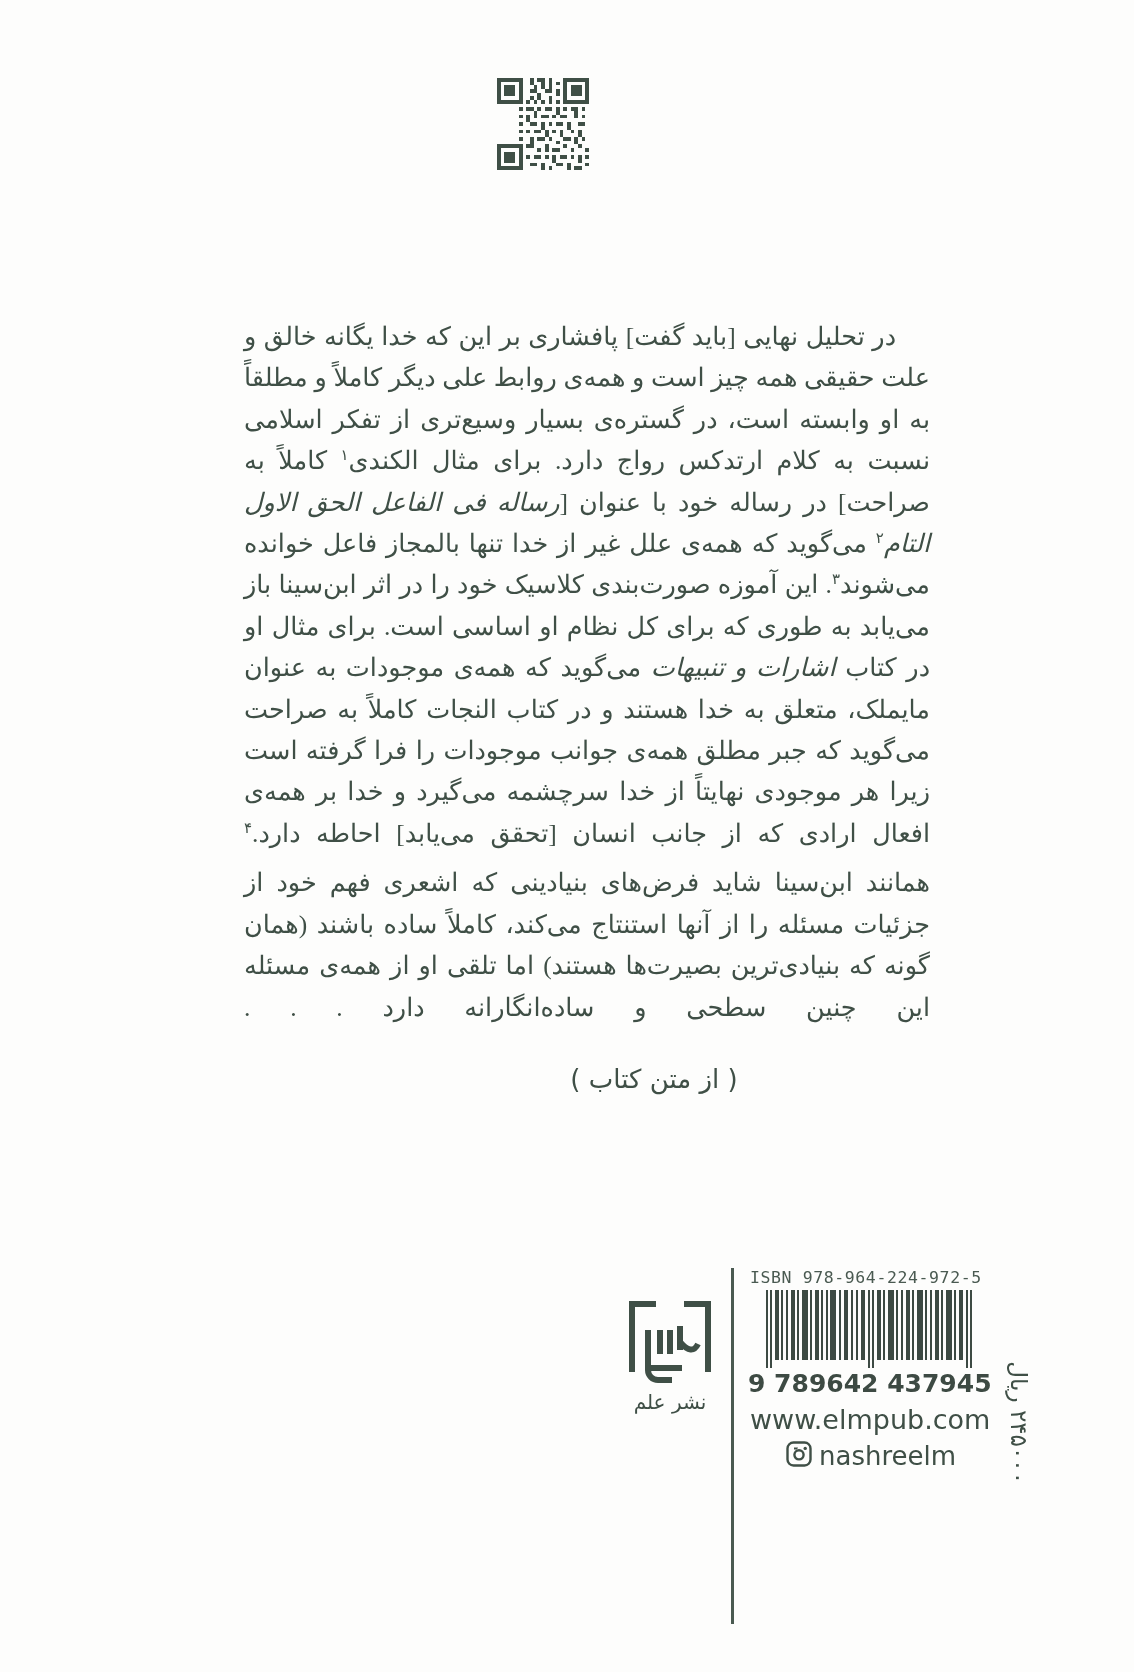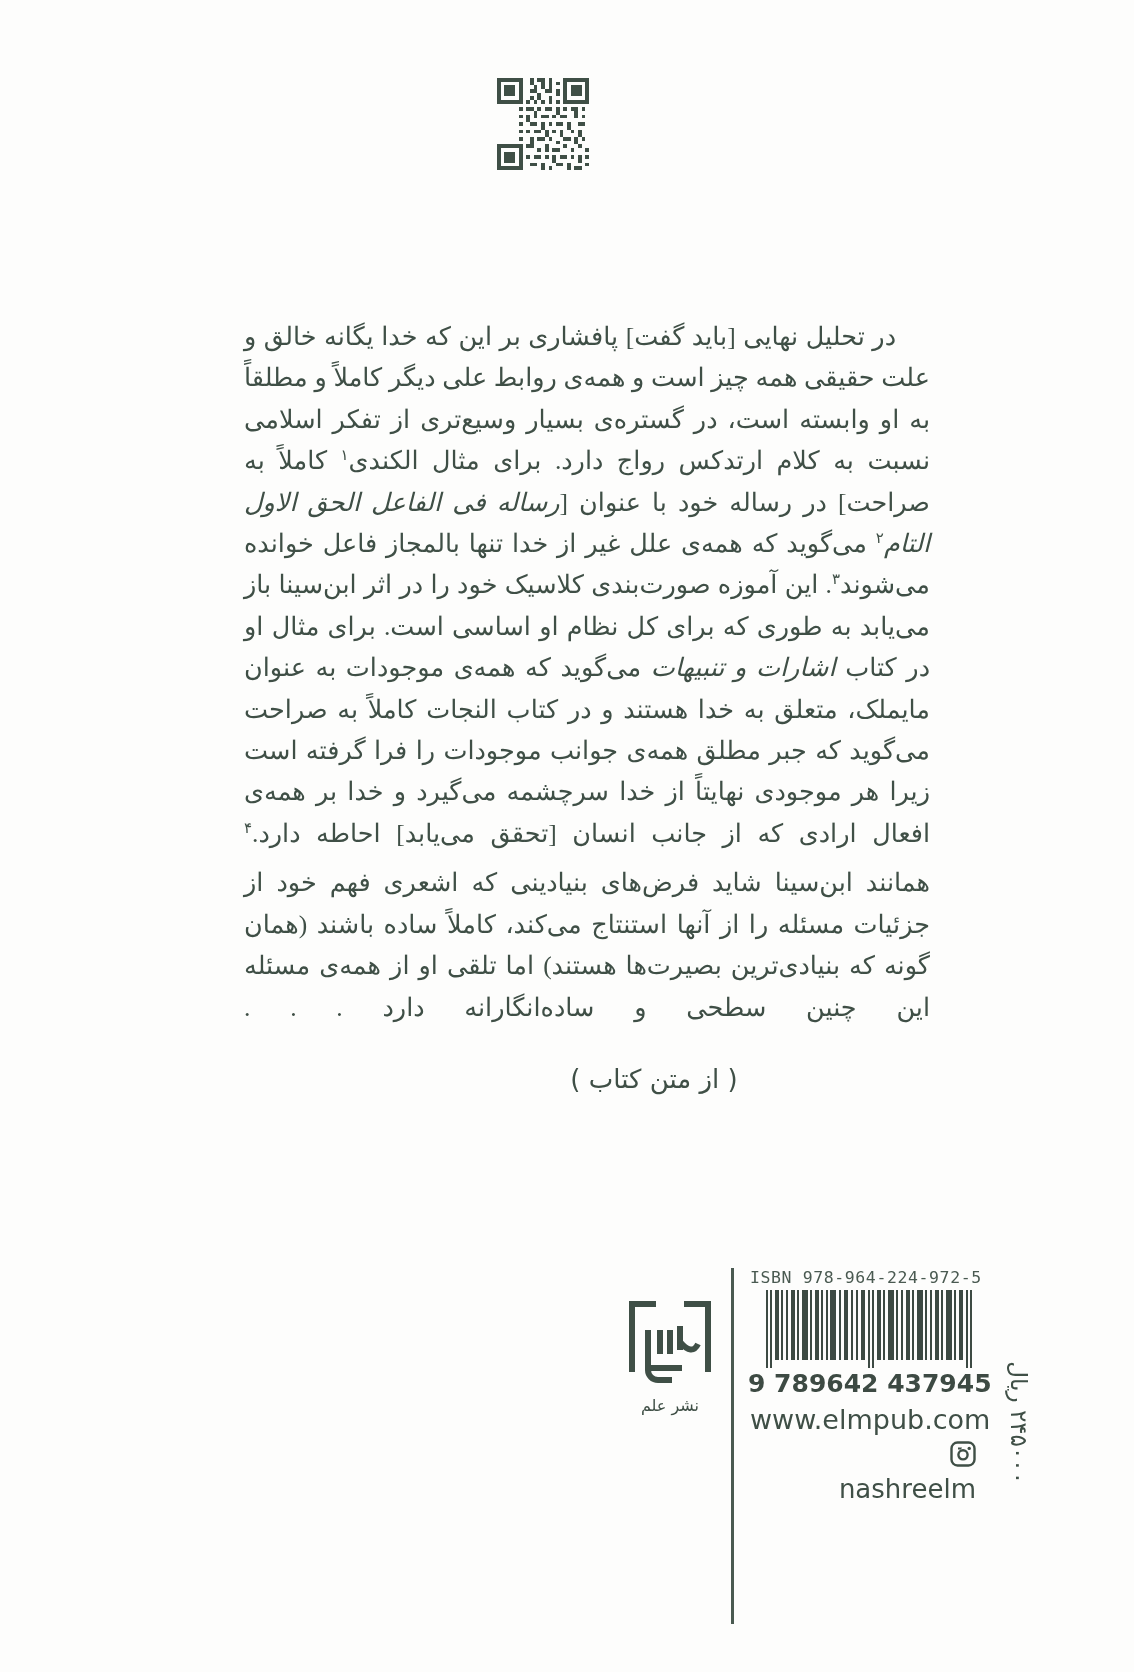--- a/index.html
+++ b/index.html
@@ -97,23 +97,22 @@
     text-align: center;
   }
   .pub-mark {
     position: relative;
     width: 88px;
     height: 104px;
     margin: 0 auto;
   }
   .pub-mark svg { display:block; }
   .pub-name {
-    margin-top: 6px;
-    font-family: "DejaVu Sans", sans-serif;
-    font-size: 16px;
+    font-family: "DejaVu Sans", sans-serif;
+    font-size: 20px;
     color: #3f4f46;
     direction: rtl;
     letter-spacing: 0.5px;
   }
 
   
   .v-rule {
     position: absolute;
     left: 731px;
     top: 0px;
@@ -156,24 +155,23 @@
   }
   .web-line {
     font-family: "DejaVu Sans", sans-serif;
     font-size: 27px;
     color: #3f4f46;
     margin: 6px 4px 0 2px;
     white-space: nowrap;
   }
   .ig-line {
     display: flex;
-    align-items: flex-end;
+    align-items: flex-start;
     gap: 7px;
     margin: 6px 0 0 38px;
-    flex-direction: column;
   }
   .ig-icon { width: 26px; height: 26px; flex: 0 0 auto; }
   .ig-handle {
     font-family: "DejaVu Sans", sans-serif;
     font-size: 26px;
     color: #3f4f46;
     white-space: nowrap;
   }
 
   

